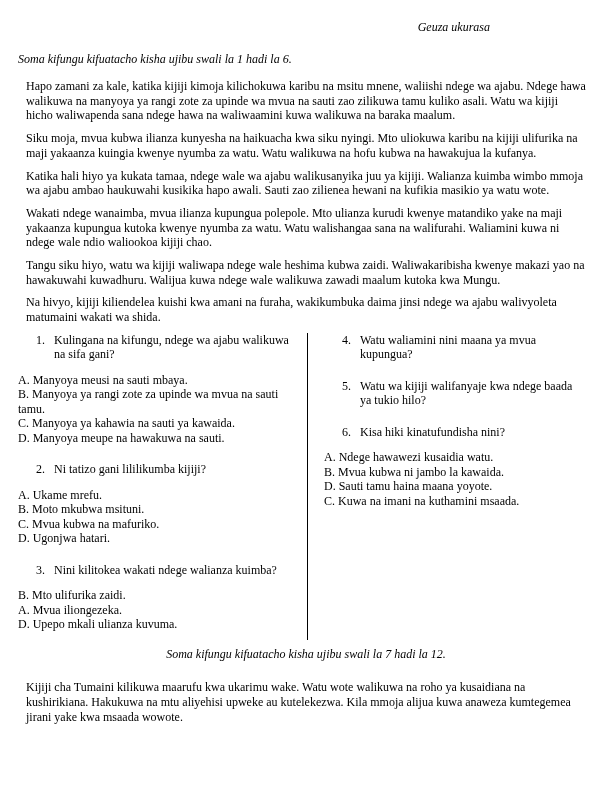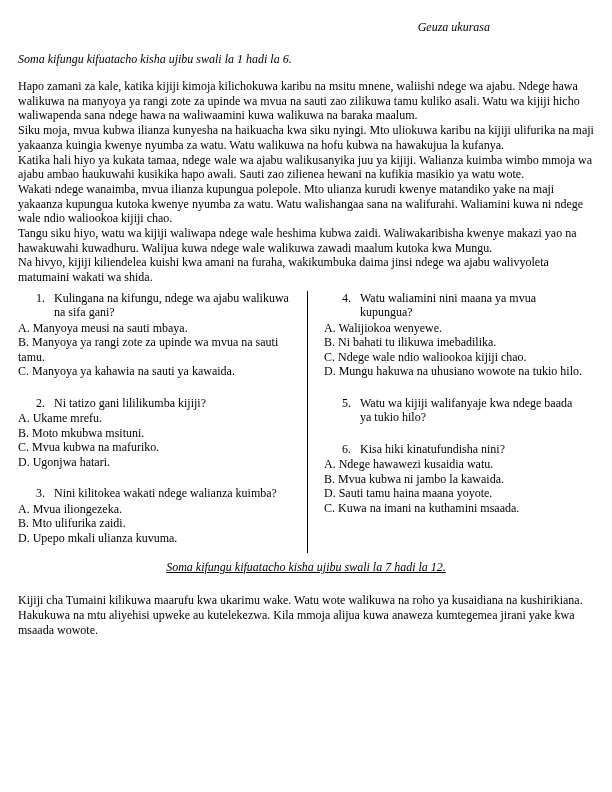--- a/index.html
+++ b/index.html
@@ -11,36 +11,36 @@
   .page { padding:20px 18px 0 18px; box-sizing:border-box; width:612px; height:772px; }
 
   .page-note {
     font-style:italic; text-align:right; padding-right:104px; line-height:14px;
   }
   .instruction { font-style:italic; line-height:14px; }
   #instruction1 { margin-top:18px; }
 
   .passage { line-height:14.7px; }
   #passage1 { margin-top:13px; }
-  .passage p { margin:0; padding:0; }
+  .passage p { margin:8px; padding:0; }
 
   .columns { display:flex; margin-top:6px; }
   .col { box-sizing:border-box; }
   .col-left  { width:276px; padding-bottom:8px; }
   .v-divider { width:1px; background:#000; margin-left:13px; flex:none; }
   .col-right { width:260px; margin-left:16px; }
 
   .q-block + .q-block { margin-top:17px; }
   .q-head { display:flex; margin-left:18px; line-height:14.5px; }
   .q-num  { width:18px; flex:none; }
   .q-txt  { flex:1; }
-  .opts   { margin-top:1px; line-height:14.5px; }
+  .opts   { margin-top:11px; line-height:14.5px; }
   .opt    { margin:0; }
 
-  #instruction2 { text-align:center; margin-top:7px;text-decoration:underline; }
+  #instruction2 { text-align:center; margin-top:7px; }
   #passage2 { margin-top:19px; line-height:15px; }
 </style>
 </head>
 <body>
 
 <div class="page">
 
   <div class="page-note">Geuza ukurasa</div>
 
   <div class="instruction" id="instruction1">Soma kifungu kifuatacho kisha ujibu swali la 1 hadi la 6.</div>
@@ -58,58 +58,53 @@
     <div class="col col-left" id="col-left">
         <div class="q-block">
           <div class="q-head">
             <span class="q-num">1.</span>
             <span class="q-txt">Kulingana na kifungu, ndege wa ajabu walikuwa na sifa gani?</span>
           </div>
           <div class="opts">
             <div class="opt">A. Manyoya meusi na sauti mbaya.</div>
             <div class="opt">B. Manyoya ya rangi zote za upinde wa mvua na sauti tamu.</div>
             <div class="opt">C. Manyoya ya kahawia na sauti ya kawaida.</div>
+            <div class="opt">D. Manyoya meupe na hawakuwa na sauti.</div>
           </div>
         </div>
         <div class="q-block">
           <div class="q-head">
             <span class="q-num">2.</span>
             <span class="q-txt">Ni tatizo gani lililikumba kijiji?</span>
           </div>
           <div class="opts">
             <div class="opt">A. Ukame mrefu.</div>
             <div class="opt">B. Moto mkubwa msituni.</div>
             <div class="opt">C. Mvua kubwa na mafuriko.</div>
             <div class="opt">D. Ugonjwa hatari.</div>
           </div>
         </div>
         <div class="q-block">
           <div class="q-head">
             <span class="q-num">3.</span>
             <span class="q-txt">Nini kilitokea wakati ndege walianza kuimba?</span>
           </div>
           <div class="opts">
+            <div class="opt">B. Mto ulifurika zaidi.</div>
             <div class="opt">A. Mvua iliongezeka.</div>
-            <div class="opt">B. Mto ulifurika zaidi.</div>
             <div class="opt">D. Upepo mkali ulianza kuvuma.</div>
           </div>
         </div>
       </div>
     <div class="v-divider"></div>
     <div class="col col-right" id="col-right">
         <div class="q-block">
           <div class="q-head">
             <span class="q-num">4.</span>
             <span class="q-txt">Watu waliamini nini maana ya mvua kupungua?</span>
-          </div>
-          <div class="opts">
-            <div class="opt">A. Walijiokoa wenyewe.</div>
-            <div class="opt">B. Ni bahati tu ilikuwa imebadilika.</div>
-            <div class="opt">C. Ndege wale ndio waliookoa kijiji chao.</div>
-            <div class="opt">D. Mungu hakuwa na uhusiano wowote na tukio hilo.</div>
           </div>
         </div>
         <div class="q-block">
           <div class="q-head">
             <span class="q-num">5.</span>
             <span class="q-txt">Watu wa kijiji walifanyaje kwa ndege baada ya tukio hilo?</span>
           </div>
         </div>
         <div class="q-block">
           <div class="q-head">

